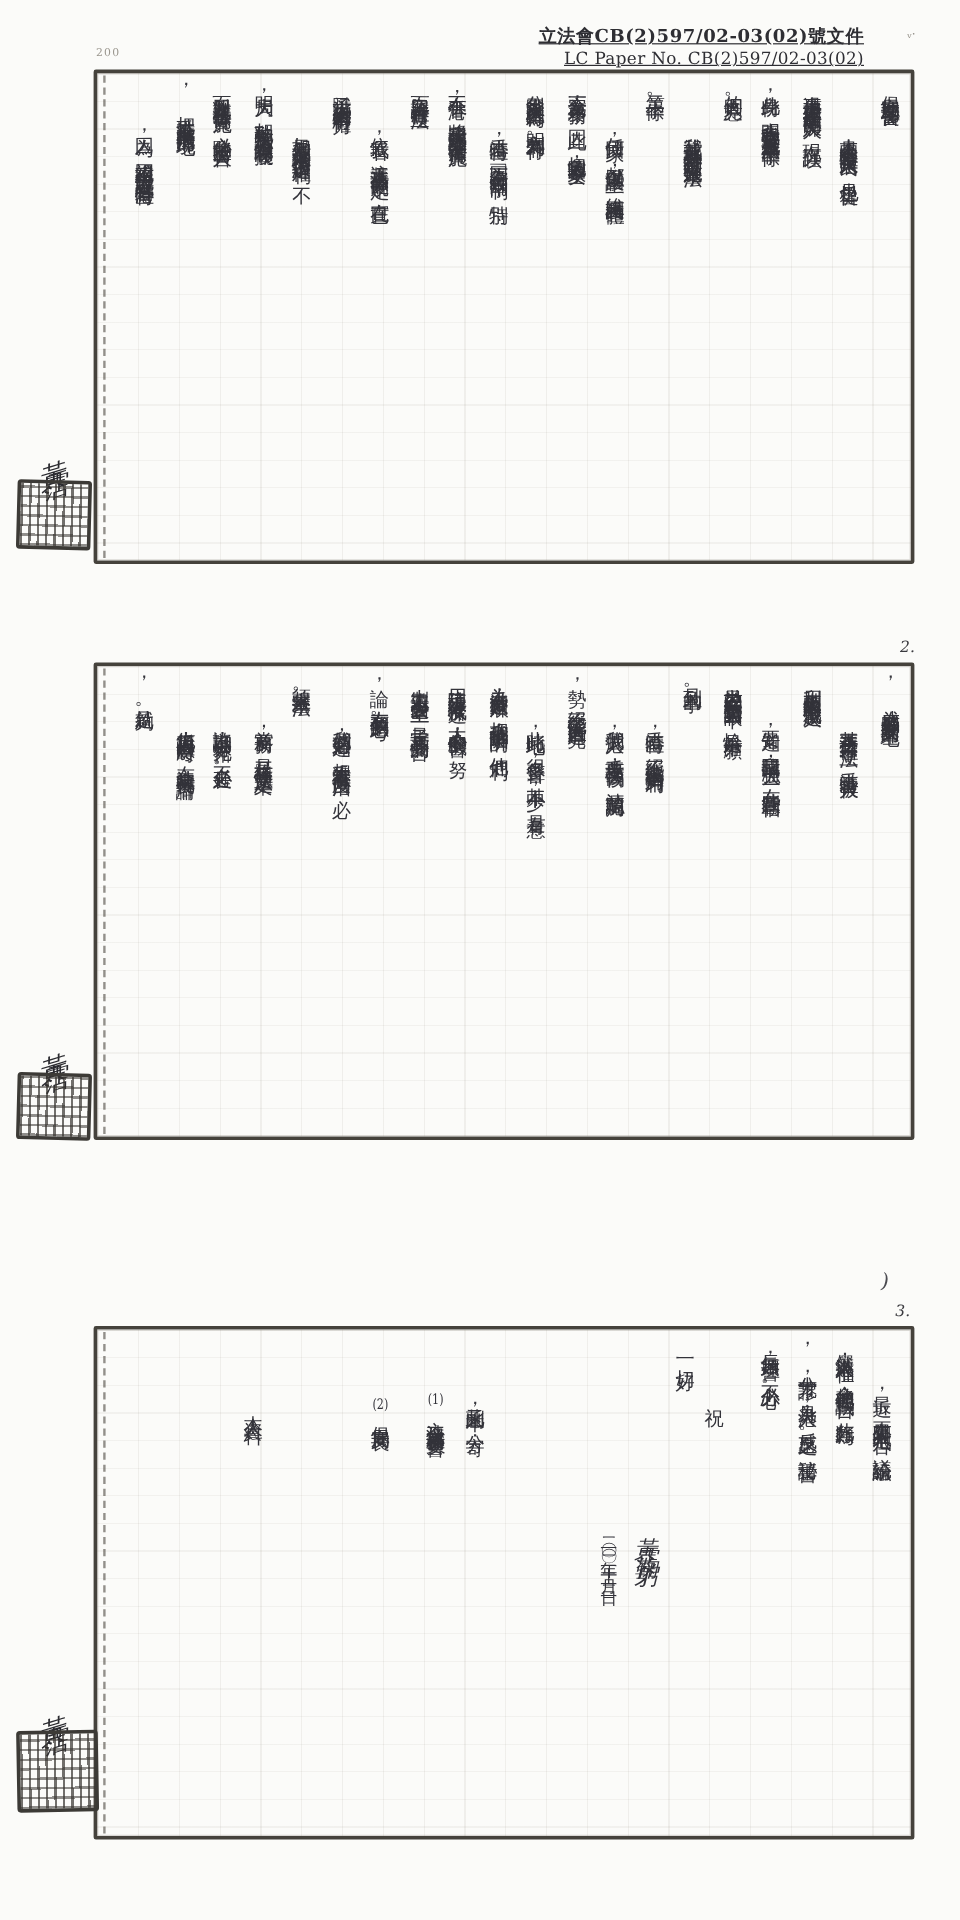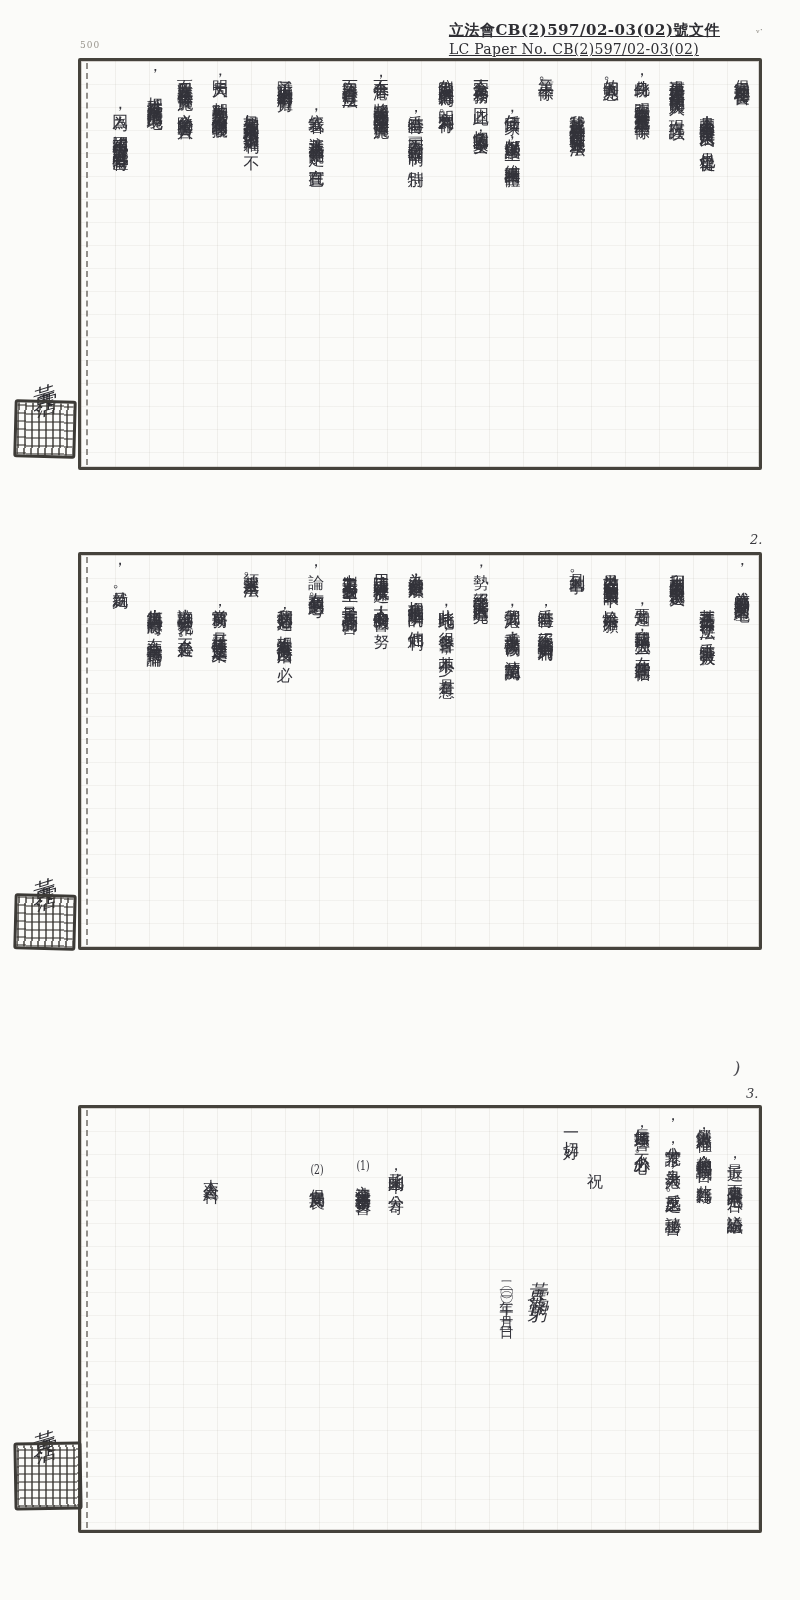--- a/index.html
+++ b/index.html
@@ -3,21 +3,21 @@
 <meta charset="utf-8">
 <style>
   html,body{margin:0;padding:0;background:#e8e8e6;}
   .canvas{
     position:relative;width:800px;height:1600px;margin:0 auto;
     background:#fbfbf9;overflow:hidden;
     font-family:"DejaVu Serif","Liberation Serif",serif;
     color:#2e2e33;
   }
   
-  .header{position:absolute;top:20px;right:80px;line-height:1.35;}
+  .header{position:absolute;top:20px;right:80px;text-align:right;line-height:1.35;}
   .header .zh{font-size:15px;font-weight:700;text-decoration:underline;letter-spacing:.5px;}
   .header .en{font-size:14px;font-weight:400;text-decoration:underline;letter-spacing:.3px;}
   .corner-mark{position:absolute;top:40px;left:80px;font-size:9px;color:#9a968e;letter-spacing:1px;}
   .speck{position:absolute;color:#8f8b84;font-size:10px;}
   
   .page{
     position:absolute;left:78px;width:684px;box-sizing:border-box;
     border:3px solid #45423c;border-radius:2px;
     background-image:
       repeating-linear-gradient(to right, rgba(120,110,95,.09) 0 1px, transparent 1px 34px),
@@ -86,21 +86,21 @@
 </style>
 </head>
 <body>
 
 <div class="canvas">
 
   <div class="header">
     <div class="zh">立法會CB(2)597/02-03(02)號文件</div>
     <div class="en">LC Paper No. CB(2)597/02-03(02)</div>
   </div>
-  <div class="corner-mark">500</div>
+  <div class="corner-mark">200</div>
   <div class="speck" style="top:24px;left:756px;">ᵥ·</div>
 
   <div class="page page1">
     <div class="colwrap">
         <div class="vcol">保安局助理秘書長：</div>
         <div class="vcol">　　本人是中國香港特區永久居民，也是曾從</div>
         <div class="vcol">事過傳媒工作達四十餘年的傳媒人，現在謹以</div>
         <div class="vcol">此身份，表明我對香港實施基本法第二十三條</div>
         <div class="vcol">的個人意見。</div>
         <div class="vcol">　　我贊成並支持香港特別行政區實施基本法</div>

